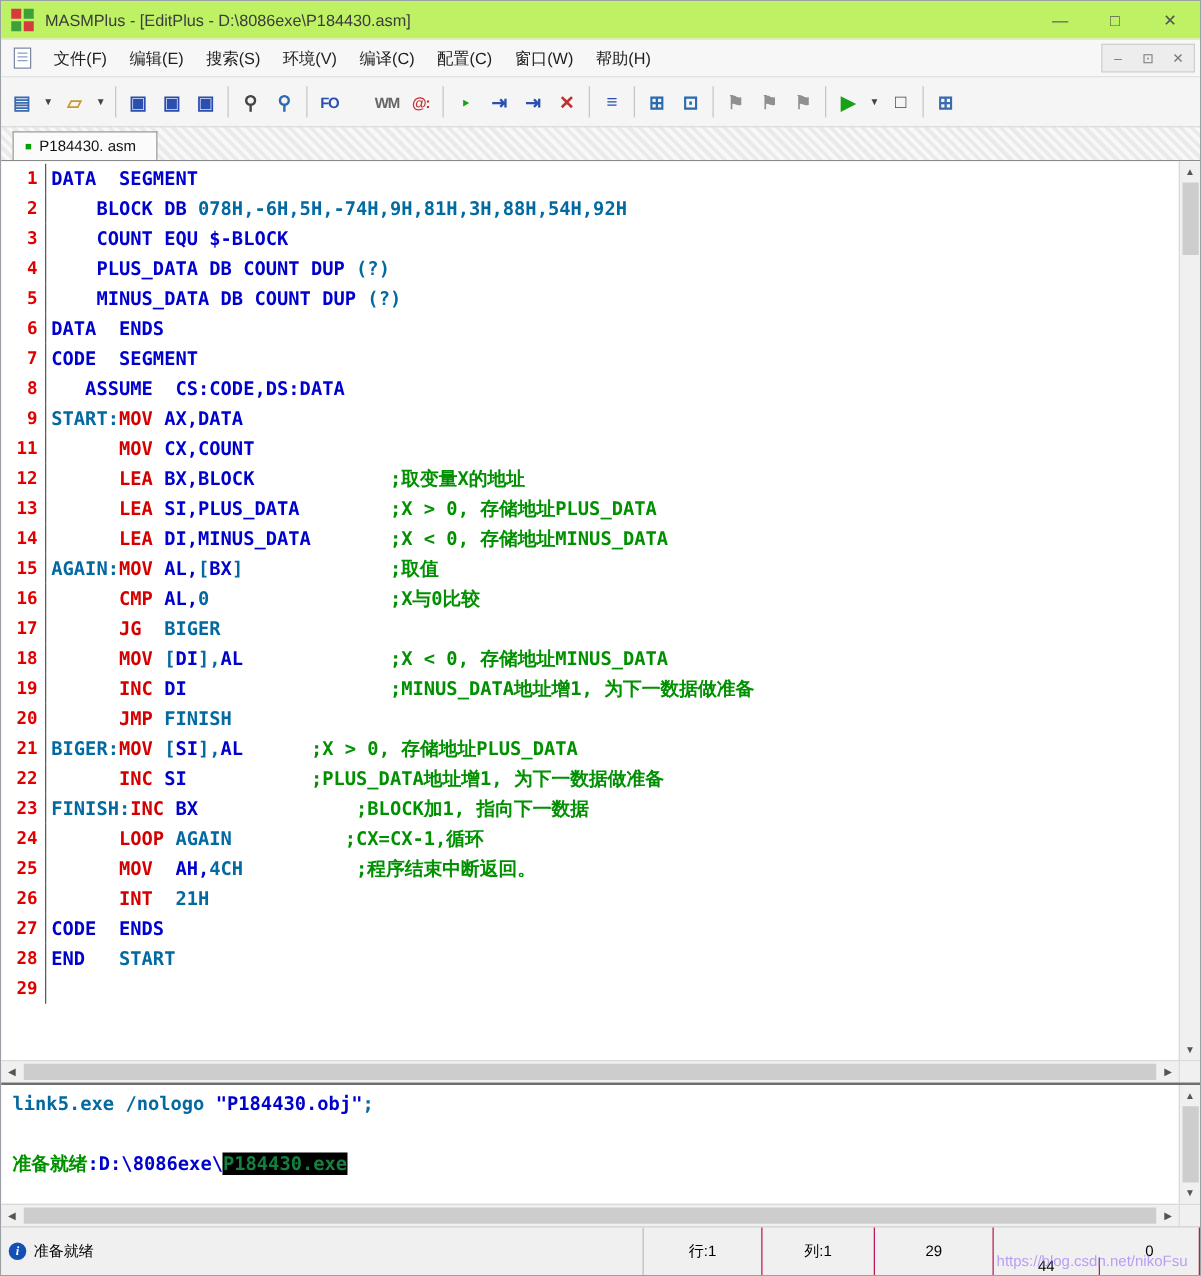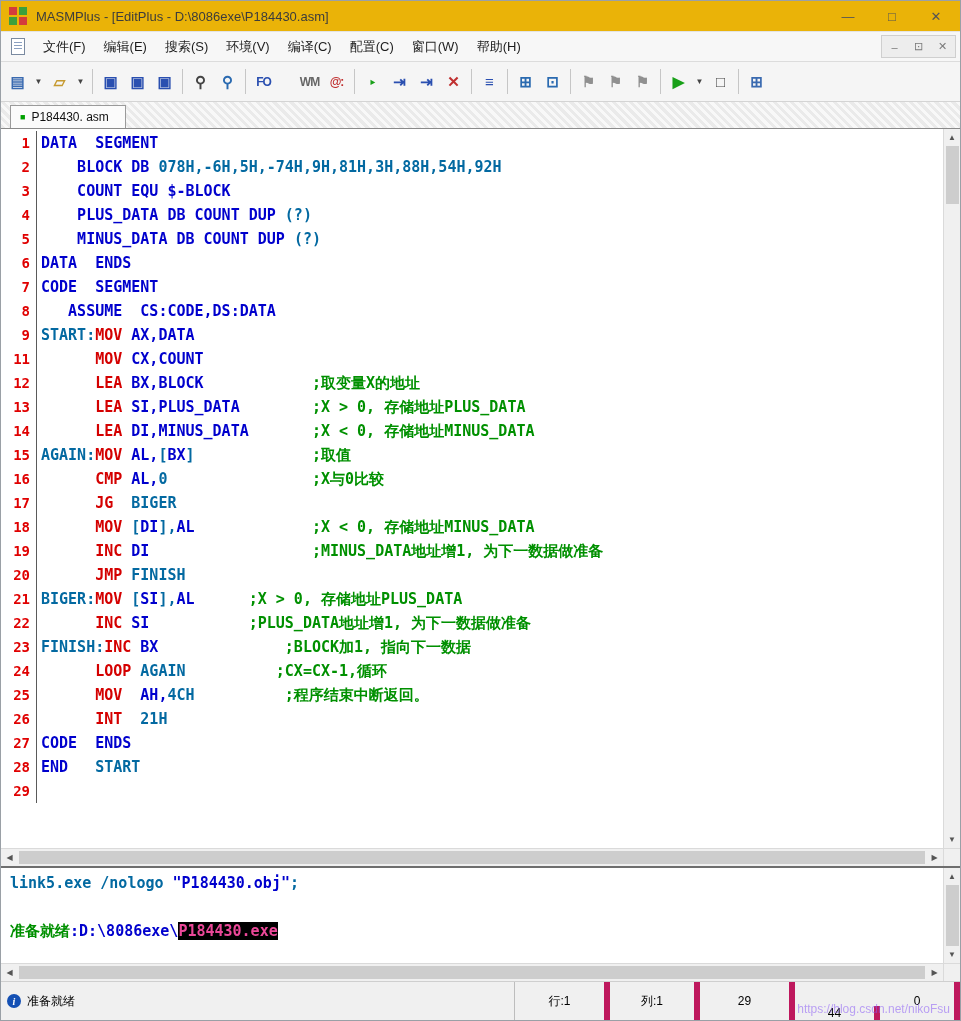--- a/index.html
+++ b/index.html
@@ -1,18 +1,18 @@
 <!DOCTYPE html>
 <html><head>
 <meta charset="utf-8">
 <style>
   *{margin:0;padding:0;box-sizing:border-box}
   html,body{width:961px;height:1021px;overflow:hidden;font-family:"Liberation Sans",sans-serif}
   .window{width:961px;height:1021px;display:flex;flex-direction:column;border:1px solid #9aa0a6;background:#f0f0f0}
-  .titlebar{flex:0 0 30px;display:flex;align-items:center;background:#eab308;padding:0 2px}
+  .titlebar{flex:0 0 30px;display:flex;align-items:center;background:#bef264;padding:0 2px}
   .app-icon{width:19px;height:19px;margin:0 6px;display:grid;grid-template-columns:8px 8px;grid-template-rows:8px 8px;gap:2px}
   .app-icon i{display:block;width:8px;height:8px}
   .title-text{font-size:13px;color:#3c3c3c;margin-left:2px;flex:1;white-space:nowrap;overflow:hidden}
   .win-controls{display:flex}
   .win-btn{width:44px;height:28px;display:flex;align-items:center;justify-content:center;color:#555;font-size:13px;cursor:default}
   .menubar{flex:0 0 31px;display:flex;align-items:center;background:#f7f7f7;border-top:1px solid #e4e4e4;border-bottom:1px solid #dcdcdc;padding:0 4px}
   .doc-icon{width:14px;height:17px;border:1px solid #7a8aa0;background:#fff;margin:0 9px 0 6px;position:relative}
   .doc-icon:before{content:"";position:absolute;left:2px;top:3px;right:2px;height:1px;background:#8ba0c0;box-shadow:0 3px 0 #8ba0c0,0 6px 0 #8ba0c0}
   .menu-items{display:flex;}
   .mitem{padding:5px 9px;font-size:13px;color:#1d1d1d;white-space:nowrap}
@@ -28,36 +28,36 @@
   .tab-bullet{color:#00a000;font-size:9px;line-height:1}
   .editor-zone{flex:1 1 auto;display:flex;background:#fff;overflow:hidden}
   .code-area{flex:1;overflow:hidden;padding-top:2px}
   .crow{display:flex;height:24px;line-height:24px;font-family:"DejaVu Sans Mono",monospace;font-weight:bold;font-size:15px;white-space:pre}
   .ln{width:36px;flex:0 0 36px;text-align:right;padding-right:6px;color:#e00000;border-right:1px solid #5a5a5a;font-size:14px}
   .ctext{padding-left:4px}
   .tk-kw{color:#0000cd}
   .tk-op{color:#d40000}
   .tk-cm{color:#009000}
   .tk-plain{color:#0369a1}
-  .tk-hl{color:#ec4899;background:#000}
+  .tk-hl{color:#15803d;background:#000}
   .vscroll{width:17px;flex:0 0 17px;background:#f0f0f0;border-left:1px solid #dadada;display:flex;flex-direction:column;align-items:center}
   .sbtn{height:17px;width:17px;display:flex;align-items:center;justify-content:center;font-size:8px;color:#555;flex:0 0 17px}
   .vthumb{width:13px;background:#cdcdcd;flex:0 0 auto}
   .vspacer{flex:1}
   .hscrollrow{flex:0 0 17px;background:#f0f0f0;display:flex;align-items:center;border-top:1px solid #dadada}
   .hbtn{width:17px;height:17px;display:flex;align-items:center;justify-content:center;font-size:8px;color:#555;flex:0 0 17px}
   .hthumb{height:13px;background:#cdcdcd;flex:1;margin:0 1px}
   .corner{width:17px;height:17px;flex:0 0 17px;background:#f0f0f0;border-left:1px solid #dadada}
   .output-zone{flex:0 0 97px;display:flex;background:#fff;border-top:2px solid #6e6e6e}
   .output-area{flex:1;padding:3px 0 0 5px;overflow:hidden}
   .statusbar{flex:0 0 24px;background:#f0f0f0;border-top:1px solid #cfcfcf;display:flex;align-items:stretch;font-size:12px;position:relative}
   .status-left{flex:1;display:flex;align-items:center;gap:6px;padding-left:6px;border-right:1px solid #bdbdbd;color:#000}
   .info-dot{width:14px;height:14px;border-radius:50%;background:#1450b4;color:#fff;font-size:10px;display:flex;align-items:center;justify-content:center;font-weight:bold;font-family:"Liberation Serif",serif;font-style:italic;flex:0 0 14px}
   .status-panels{display:flex;align-items:stretch}
-  .spanel{display:flex;align-items:center;justify-content:center;border-right:6px solid #be185d;color:#000;white-space:nowrap}
+  .spanel{display:flex;align-items:center;justify-content:center;border-right:1px solid #be185d;color:#000;white-space:nowrap}
   .watermark{position:absolute;right:10px;bottom:4px;font-size:12px;color:#8b5cf6;opacity:.55;pointer-events:none;white-space:nowrap}
 </style>
 </head>
 <body>
 
 <div class="window">
 
   <div class="titlebar">
     <span class="app-icon">
       <i style="background:#d43c3c"></i>

